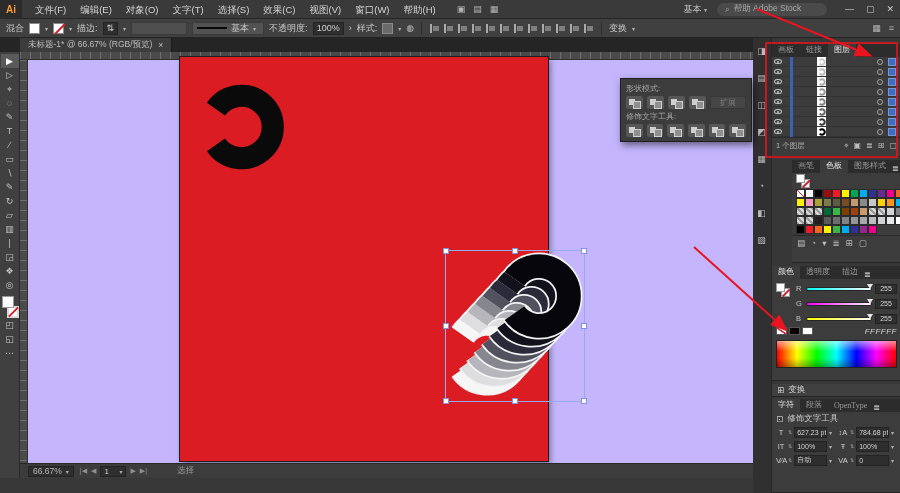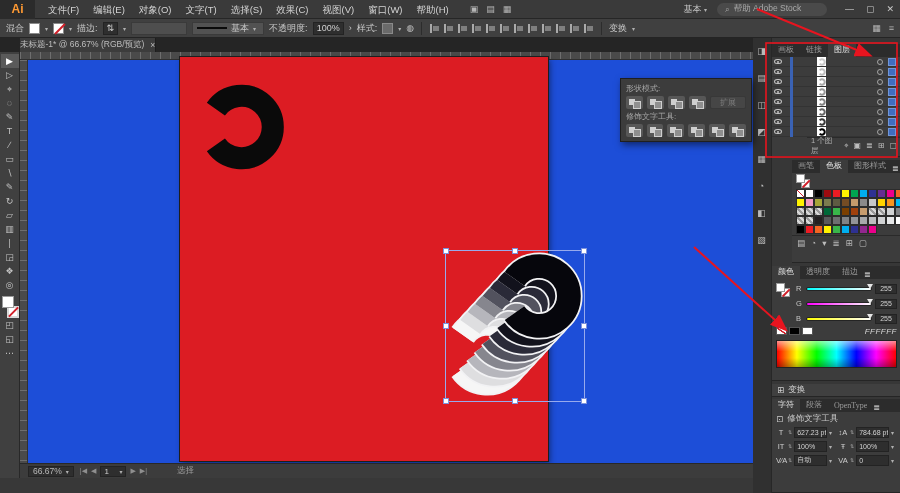--- a/index.html
+++ b/index.html
@@ -1,21 +1,21 @@
 <!DOCTYPE html>
 <html><head>
 <meta charset="utf-8">
 <style>
   html,body{margin:0;padding:0;background:#202020;}
   *{box-sizing:border-box;font-family:"Liberation Sans","DejaVu Sans",sans-serif;}
   .app{position:relative;width:900px;height:493px;background:#383838;overflow:hidden;font-size:10px;color:#cfcfcf;}
 
   
   .menubar{position:absolute;left:0;top:0;width:900px;height:19px;background:#3a3a3a;border-bottom:1px solid #262626;display:flex;align-items:center;}
-  .ai-logo{width:35px;height:19px;background:#2b2b2b;color:#ff9a33;font-weight:bold;font-size:12px;display:flex;align-items:center;justify-content:center;}
+  .ai-logo{width:22px;height:19px;background:#2b2b2b;color:#ff9a33;font-weight:bold;font-size:10px;display:flex;align-items:center;justify-content:center;}
   .menus{display:flex;gap:0;margin-left:6px;}
   .menu-item{padding:0 7px;line-height:19px;color:#d4d4d4;font-size:9.5px;white-space:nowrap;cursor:default;}
   .mb-icons{display:flex;gap:8px;margin-left:14px;color:#b5b5b5;font-size:9px;}
   .mb-right{margin-left:auto;display:flex;align-items:center;gap:10px;padding-right:6px;}
   .workspace{color:#c8c8c8;font-size:9px;}
   .searchbox{background:#4a4a4a;border-radius:9px;height:13px;display:flex;align-items:center;gap:4px;padding:0 8px;color:#a9a9a9;font-size:8.5px;min-width:110px;}
   .winbtns{display:flex;gap:12px;color:#c9c9c9;font-size:9px;margin-left:8px;}
 
   
   .controlbar{position:absolute;left:0;top:19px;width:900px;height:19px;background:#404040;border-bottom:1px solid #242424;display:flex;align-items:center;gap:5px;padding:0 6px;font-size:9px;color:#c9c9c9;}
@@ -27,33 +27,33 @@
   .strokeprev{background:#525252;border:1px solid #3a3a3a;height:13px;width:72px;display:flex;align-items:center;gap:4px;padding:0 4px;}
   .strokeprev .line{flex:0 0 30px;height:2px;background:#0a0a0a;}
   .vsep{width:1px;height:13px;background:#2c2c2c;margin:0 2px;}
   .align-ico{width:11px;height:11px;position:relative;opacity:.85;}
   .align-ico:before{content:"";position:absolute;left:1px;top:1px;width:2px;height:9px;background:#bdbdbd;}
   .align-ico:after{content:"";position:absolute;left:4px;top:3px;width:6px;height:5px;background:#8b8b8b;}
   .cb-right{margin-left:auto;display:flex;gap:8px;color:#b5b5b5;}
 
   
   .tabrow{position:absolute;left:0;top:38px;width:900px;height:14px;background:#252525;}
-  .doctab{position:absolute;left:20px;top:0;height:14px;background:#3c3c3c;border-right:1px solid #1d1d1d;display:flex;align-items:center;gap:6px;padding:0 0;font-size:8.5px;color:#bdbdbd;white-space:nowrap;}
+  .doctab{position:absolute;left:20px;top:0;height:14px;background:#3c3c3c;border-right:1px solid #1d1d1d;display:flex;align-items:center;gap:6px;padding:0 8px;font-size:8.5px;color:#bdbdbd;white-space:nowrap;}
 
   
   .toolbar{position:absolute;left:0;top:52px;width:20px;height:426px;background:#404040;border-right:1px solid #282828;display:flex;flex-direction:column;align-items:center;padding-top:2px;}
   .tool{width:18px;height:14px;display:flex;align-items:center;justify-content:center;font-size:9px;color:#c2c2c2;}
   .tool.active{background:#5a5a5a;color:#fff;}
   .fillstroke{position:relative;width:18px;height:22px;margin-top:4px;}
   .fs-fill{position:absolute;left:1px;top:0;width:12px;height:12px;background:#fff;border:1px solid #9a9a9a;z-index:2;}
   .fs-stroke{position:absolute;right:0;bottom:0;width:12px;height:12px;background:#fff;border:2px solid #d9d9d9;z-index:1;}
   .fs-stroke:after{content:"";position:absolute;left:-2px;top:3px;width:13px;height:2px;background:#d1202a;transform:rotate(-45deg);}
 
   
-  .canvas{position:absolute;left:20px;top:52px;width:733px;height:426px;background:#1d4ed8;overflow:hidden;}
+  .canvas{position:absolute;left:20px;top:52px;width:733px;height:426px;background:#c4b5fd;overflow:hidden;}
   .ruler-h{position:absolute;left:0;top:0;width:733px;height:8px;background:#4a4a4a;border-bottom:1px solid #303030;background-image:repeating-linear-gradient(to right,#6e6e6e 0 1px,transparent 1px 10px);}
   .ruler-v{position:absolute;left:0;top:8px;width:8px;height:418px;background:#4a4a4a;border-right:1px solid #303030;background-image:repeating-linear-gradient(to bottom,#6e6e6e 0 1px,transparent 1px 10px);}
   .artboard{position:absolute;left:160px;top:5px;width:368px;height:404px;box-shadow:0 0 0 1px #1e1e1e,2px 3px 6px rgba(0,0,0,.45);}
   .glyph-black{position:absolute;left:14px;top:24px;}
   .blendwrap{position:absolute;left:265px;top:193px;width:140px;height:152px;}
   .sel-box{position:absolute;inset:0;border:1px solid #97aaed;}
   .handle{position:absolute;width:6px;height:6px;background:#fff;border:1px solid #7d93dd;transform:translate(-50%,-50%);}
 
   
   .floatpanel{position:absolute;left:620px;top:78px;width:132px;background:#3c3c3c;border:1px solid #1f1f1f;box-shadow:2px 3px 7px rgba(0,0,0,.5);z-index:20;}
@@ -76,21 +76,21 @@
   .pgroup{position:absolute;left:0;width:129px;background:#3c3c3c;border-bottom:1px solid #252525;overflow:hidden;}
   .ptabs2{height:13px;background:#2c2c2c;display:flex;align-items:flex-end;font-size:8px;}
   
   .lrow{height:10px;display:flex;align-items:center;border-bottom:1px solid #333;padding:0 2px;gap:2px;}
   .eye{width:8px;height:5px;border:1px solid #c3c3c3;border-radius:50%/60%;position:relative;flex:0 0 auto;}
   .eye:after{content:"";position:absolute;left:2px;top:0.5px;width:2px;height:2px;background:#c3c3c3;border-radius:50%;}
   .indent{width:3px;height:10px;background:#3a62b4;margin-left:6px;flex:0 0 auto;}
   .thumb{width:9px;height:9px;background:#fff;margin-left:22px;flex:0 0 auto;display:flex;align-items:center;justify-content:center;}
   .tgt{width:6px;height:6px;border:1px solid #a5a5a5;border-radius:50%;margin-left:auto;flex:0 0 auto;}
   .selsq{width:8px;height:8px;background:#3f6dbf;border:1px solid #7296d6;margin:0 3px 0 3px;flex:0 0 auto;}
-  .lfooter{height:16px;display:flex;align-items:center;padding:4px 4px;font-size:7.5px;color:#b3b3b3;gap:6px;border-top:1px solid #2a2a2a;margin-left:35px;}
+  .lfooter{height:16px;display:flex;align-items:center;padding:4px 4px;font-size:7.5px;color:#b3b3b3;gap:6px;border-top:1px solid #2a2a2a;}
   .lfooter .ic{margin-left:auto;display:flex;gap:5px;font-size:8px;color:#bdbdbd;}
   
   .sw-head{height:15px;display:flex;align-items:center;padding:0 4px;gap:3px;}
   .minifs{position:relative;width:16px;height:14px;}
   .minifs .f{position:absolute;left:0;top:0;width:9px;height:9px;background:#fff;border:1px solid #999;z-index:2;}
   .minifs .s{position:absolute;right:2px;bottom:0;width:9px;height:9px;background:#fff;border:1px solid #999;}
   .minifs .s:after{content:"";position:absolute;left:-1px;top:3px;width:10px;height:1.5px;background:#d1202a;transform:rotate(-45deg);}
   .viewbtns{margin-left:auto;display:flex;gap:4px;color:#c0c0c0;font-size:9px;}
   .swgrid{padding:1px 4px;}
   .swrow{display:flex;}

